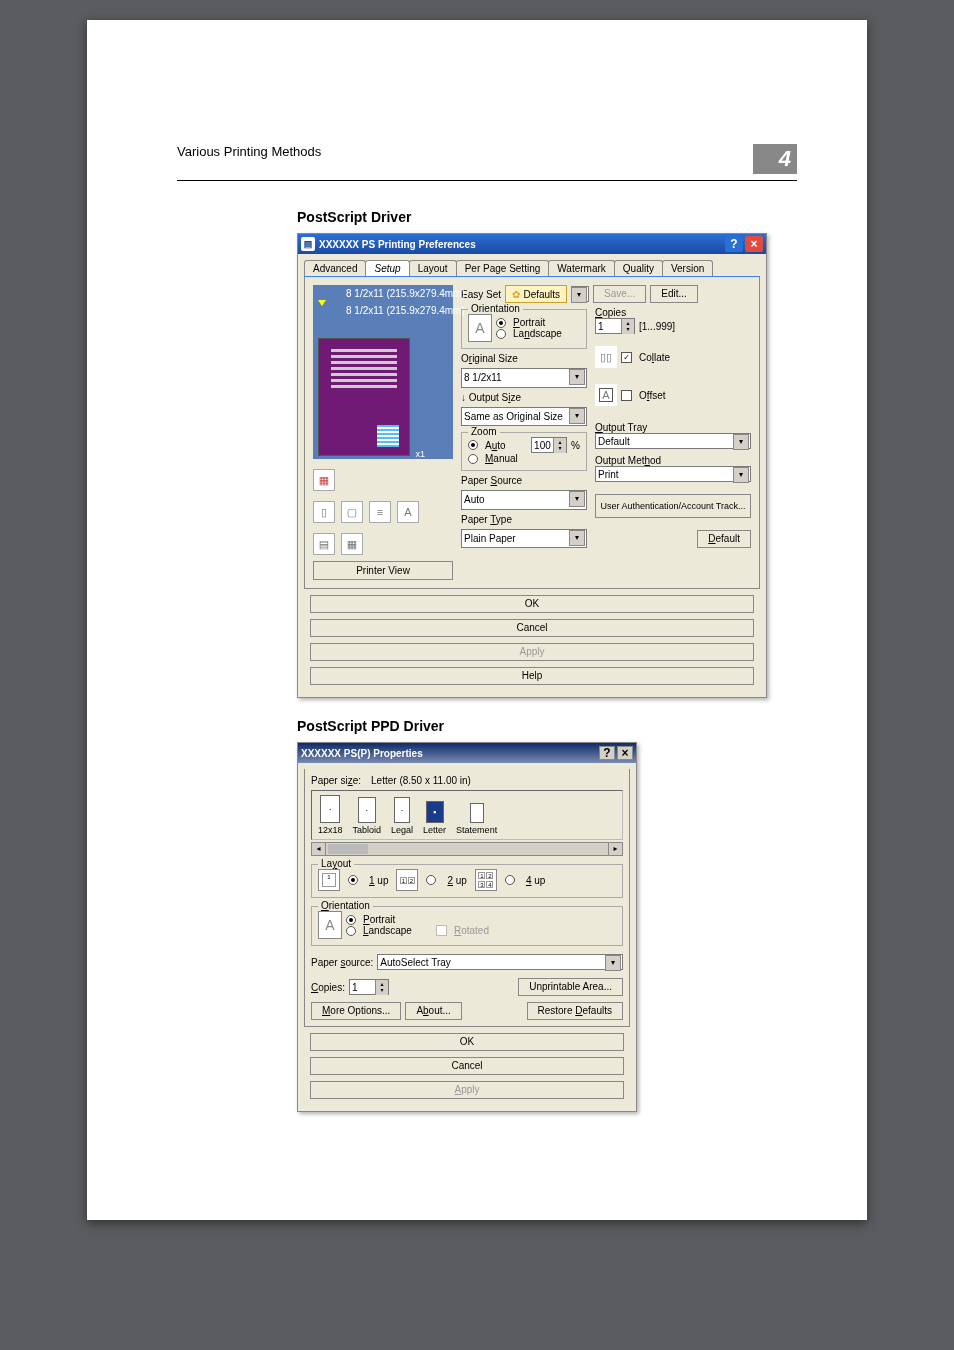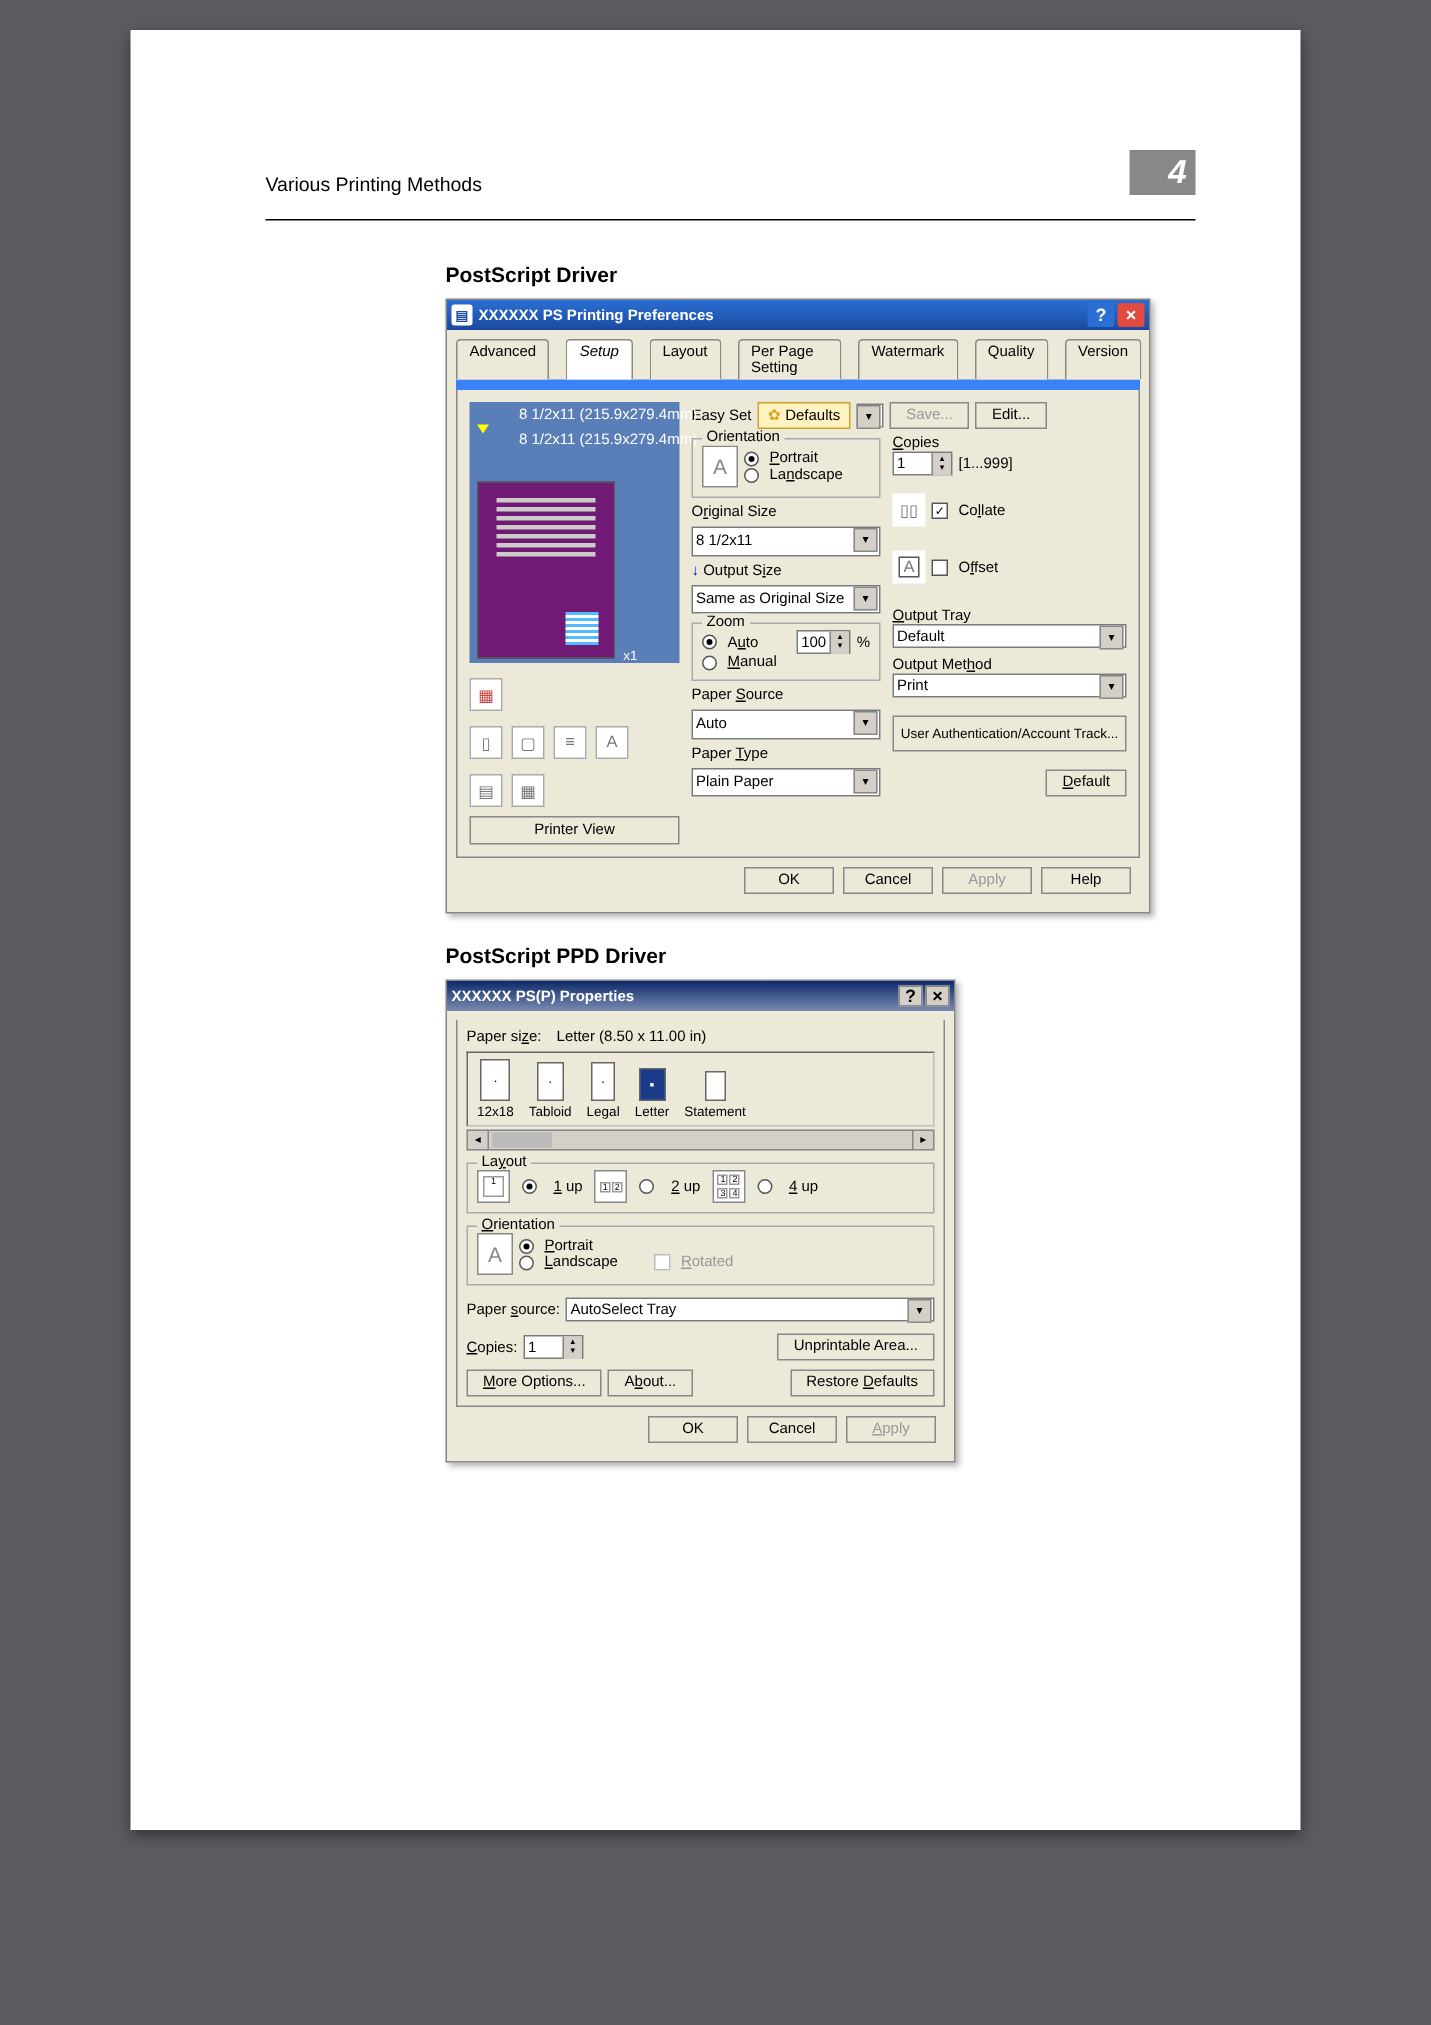--- a/index.html
+++ b/index.html
@@ -12,37 +12,37 @@
   }
   .page {
     width: 780px;
     background: #fff;
     margin: 20px auto;
     padding: 80px 70px 40px 90px;
     box-shadow: 0 3px 10px rgba(0,0,0,.5);
     min-height: 1200px;
     position: relative;
   }
-  .running-head { display:flex; align-items:flex-end; border-bottom:1px solid #000; padding-bottom:16px; margin-bottom:28px;}
+  .running-head { display:flex; align-items:flex-start; border-bottom:1px solid #000; padding-bottom:6px; margin-bottom:28px;margin-top:44px;}
   .running-head .left { font-size:13px; flex:1;}
   .chapnum { width:44px; height:30px; background:#888; color:#fff; font-size:22px; font-weight:bold; text-align:right; padding:1px 6px 0 0; font-style:italic; line-height:28px;}
   .sec-title { font-size:14px; font-weight:bold; margin:20px 0 8px 120px;}
   .dialog { margin-left:120px; border:1px solid #888; box-shadow:2px 2px 4px rgba(0,0,0,.3); background:#ece9d8; font-size:10px; color:#000;}
   .titlebar { height:20px; display:flex; align-items:center; padding:0 3px; font-weight:bold; color:#fff;}
   .tb-blue { background:linear-gradient(180deg,#2a6fd4,#1b4aa0);}
   .tb-gray { background:linear-gradient(180deg,#0d2a6b,#7a8bb0);}
   .tb-icon { width:14px; height:14px; background:#fff; border-radius:2px; margin-right:4px; display:flex; align-items:center; justify-content:center; font-size:9px; color:#1b4aa0;}
   .tb-spacer { flex:1;}
   .tb-btn { width:18px; height:16px; margin-left:2px; display:flex; align-items:center; justify-content:center; font-weight:bold; font-size:12px;}
   .tb-help { background:#2a6fd4; color:#fff; border-radius:2px;}
   .tb-close { background:#e04a3f; color:#fff; border-radius:2px;}
   .tb-help2 { background:#d4d0c8; color:#000; width:16px; height:14px; border:1px solid #888;}
   .tb-close2 { background:#d4d0c8; color:#000; width:16px; height:14px; border:1px solid #888;}
   .dialog-body { padding:6px;}
-  .tabrow { display:flex; gap:12px; border-bottom:7px solid #3b82f6;}
+  .tabrow { display:flex; gap:0; border-bottom:1px solid #3b82f6;}
   .tab { padding:2px 8px; border:1px solid #888; border-bottom:none; background:#ece9d8; margin-right:-1px; border-radius:3px 3px 0 0;}
   .tab.active { background:#fff; position:relative; z-index:1;font-style:italic;}
   .tab-content { border:1px solid #888; border-top:none; background:#ece9d8; padding:8px; display:flex; gap:8px;}
   .preview-col { width:140px; display:flex; flex-direction:column; gap:6px;}
   .right-col { flex:1; display:flex; gap:8px;}
   .bluebox { background:#5a7fb8; color:#fff; padding:3px 5px; position:relative;}
   .bluebox .bb-line { font-size:10px; white-space:nowrap;padding-left:28px;}
   .bluebox .arrow { position:absolute; left:5px; top:15px; width:0; height:0; border-left:4px solid transparent; border-right:4px solid transparent; border-top:6px solid #ff0;}
   .page-preview { margin-top:22px; background:#701a75; border:1px solid #555; width:92px; height:118px; padding:10px 12px; position:relative;}
   .page-preview .tl { height:3px; background:#ccc; margin-bottom:3px;}
@@ -66,21 +66,21 @@
   .radio { width:10px; height:10px; border:1px solid #555; border-radius:50%; display:inline-flex; align-items:center; justify-content:center; margin-right:3px; background:#fff;}
   .radio.checked::after { content:""; width:4px; height:4px; border-radius:50%; background:#000;}
   .orient-icon { width:24px; height:28px; border:1px solid #888; background:#fff; display:flex; align-items:center; justify-content:center; color:#888; font-size:14px;}
   .blue-arrow { color:#00f; font-weight:bold;}
   .spinner { width:36px; height:16px; background:#fff; border:1px solid #7a7a7a; display:flex; align-items:center; padding:0 2px; position:relative;}
   .spinner::after { content:"▴\A▾"; white-space:pre; font-size:6px; line-height:6px; position:absolute; right:0; top:0; width:12px; height:14px; background:#d4d0c8; border-left:1px solid #888; text-align:center; padding-top:1px;}
   .checkbox { width:11px; height:11px; border:1px solid #555; background:#fff; display:inline-flex; align-items:center; justify-content:center; margin-right:3px; font-size:8px;}
   .checkbox.checked::after { content:"✓"; color:#000;}
   .right-sub { width:156px; display:flex; flex-direction:column; gap:6px;}
   .last-col .btn-long { width:100%; margin-top:6px;}
-  .dlg-footer { display:flex; justify-content:flex-end; gap:6px; padding:6px;}
+  .dlg-footer { display:flex; justify-content:flex-end; gap:6px; padding:6px;flex-direction:column;}
   .dlg-footer .btn { min-width:60px;}
   
   .d2 { width:340px;}
   .d2-body { padding:6px;}
   .d2-tabs { display:flex; flex-wrap:wrap;}
   .d2-tab { width:25%; text-align:center; padding:2px 0; border:1px solid #888; margin:-1px 0 0 -1px; background:#ece9d8;}
   .d2-tab.active { background:#fff;}
   .d2-inner { border:1px solid #888; border-top:none; padding:6px;}
   .paper-sizes { display:flex; align-items:flex-end; gap:10px; padding:4px 6px; border:1px inset #bbb; background:#ece9d8; overflow:hidden; position:relative;}
   .ps-item { display:flex; flex-direction:column; align-items:center; gap:2px; font-size:9px;}

